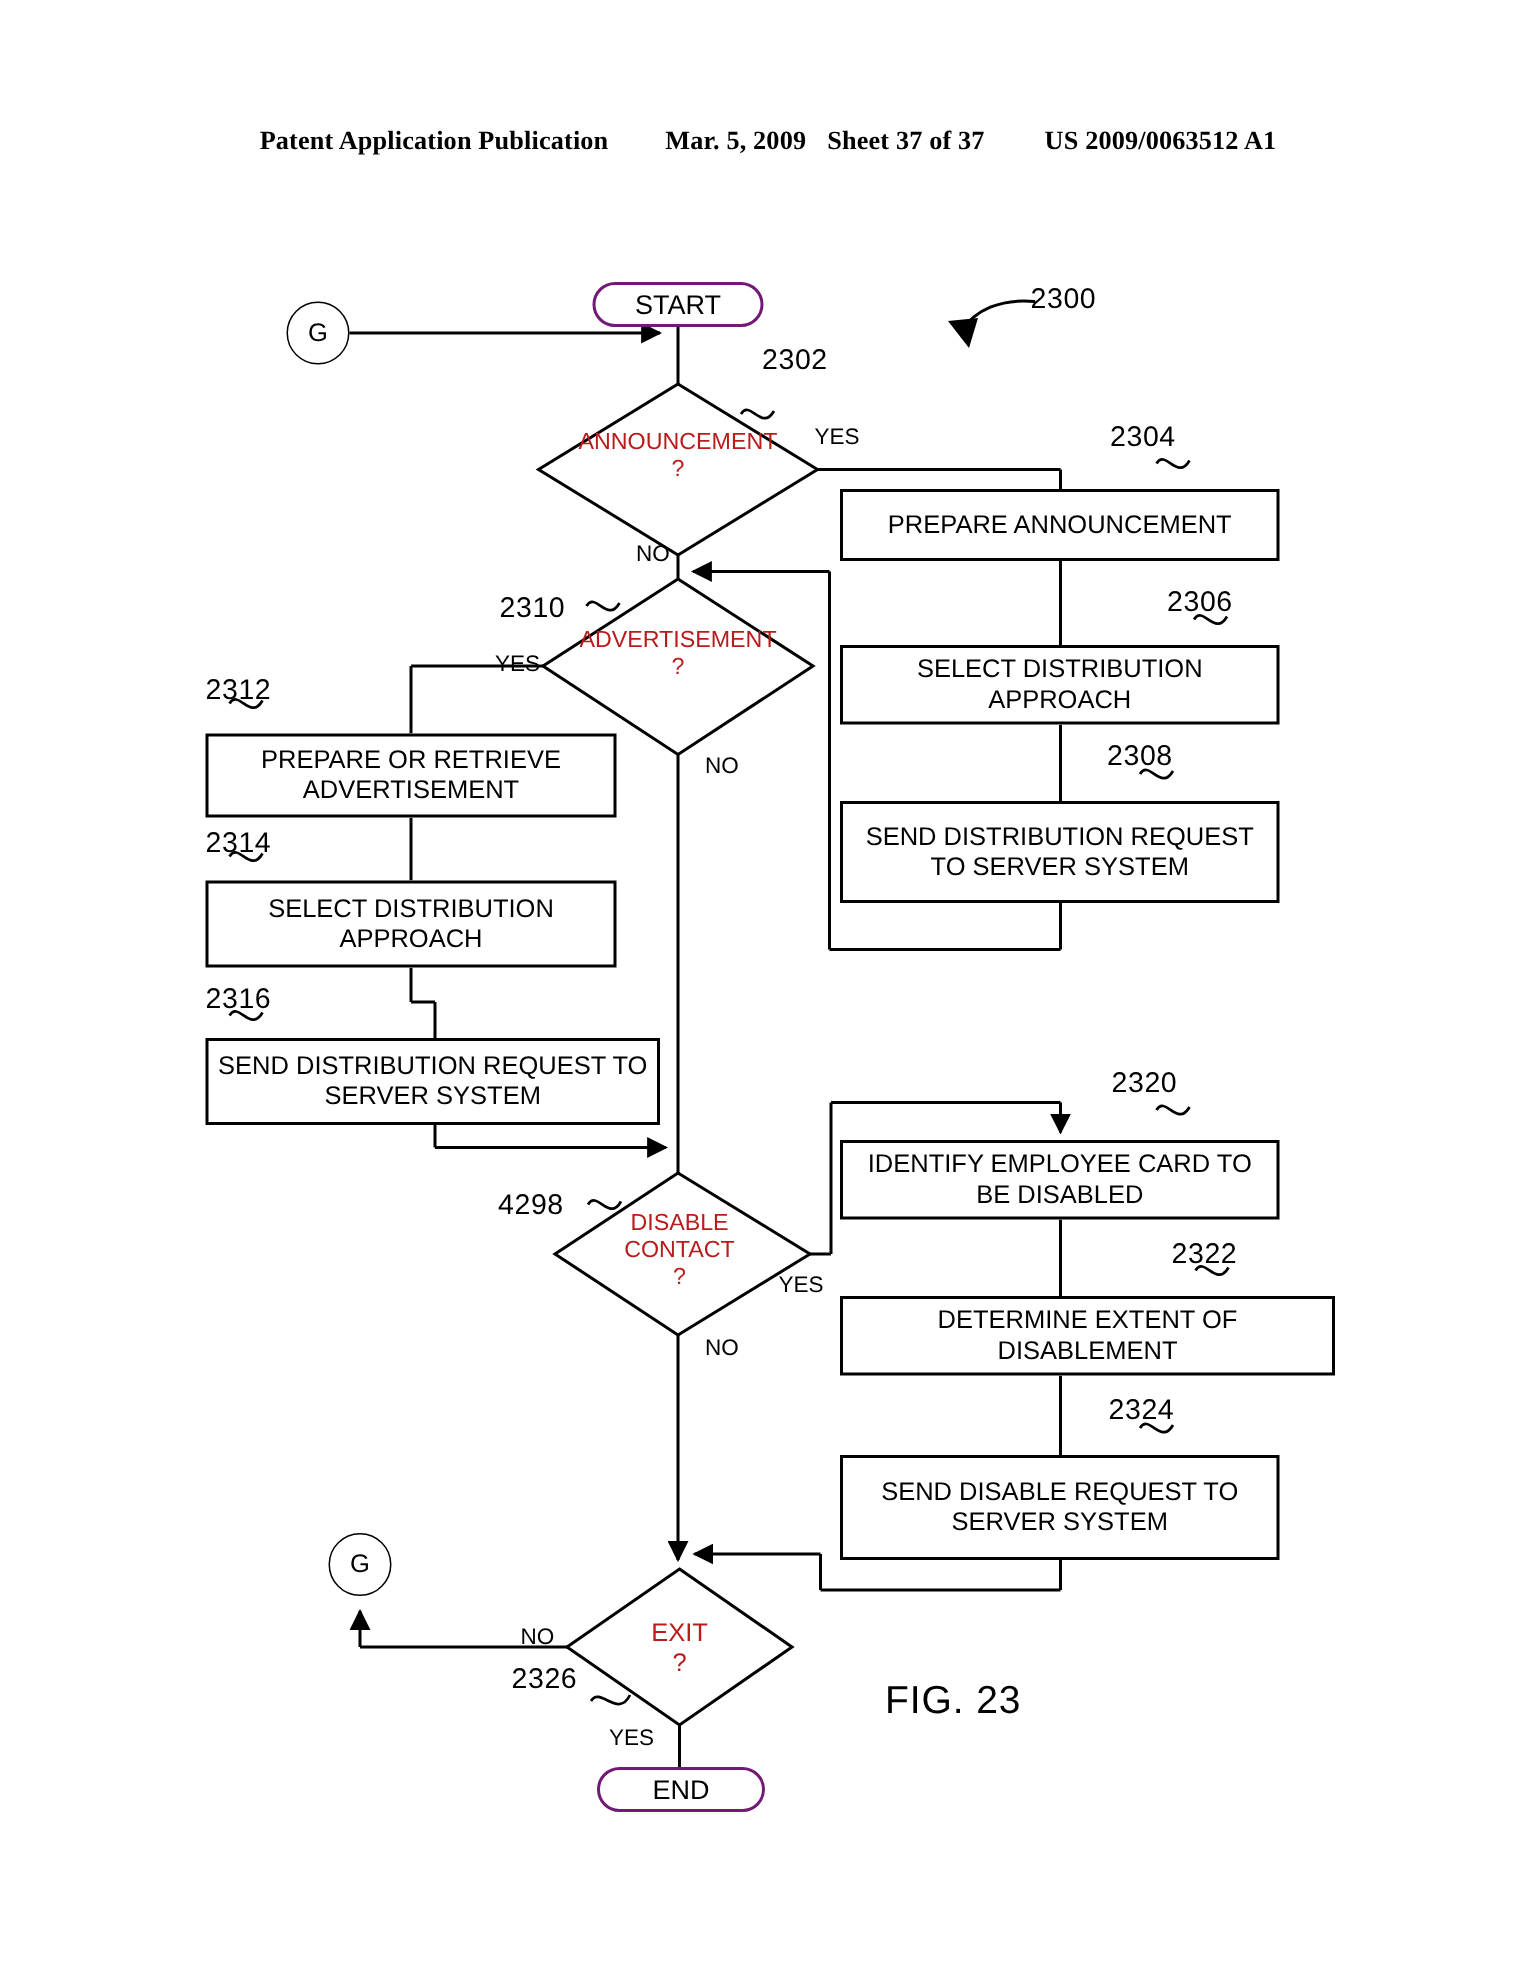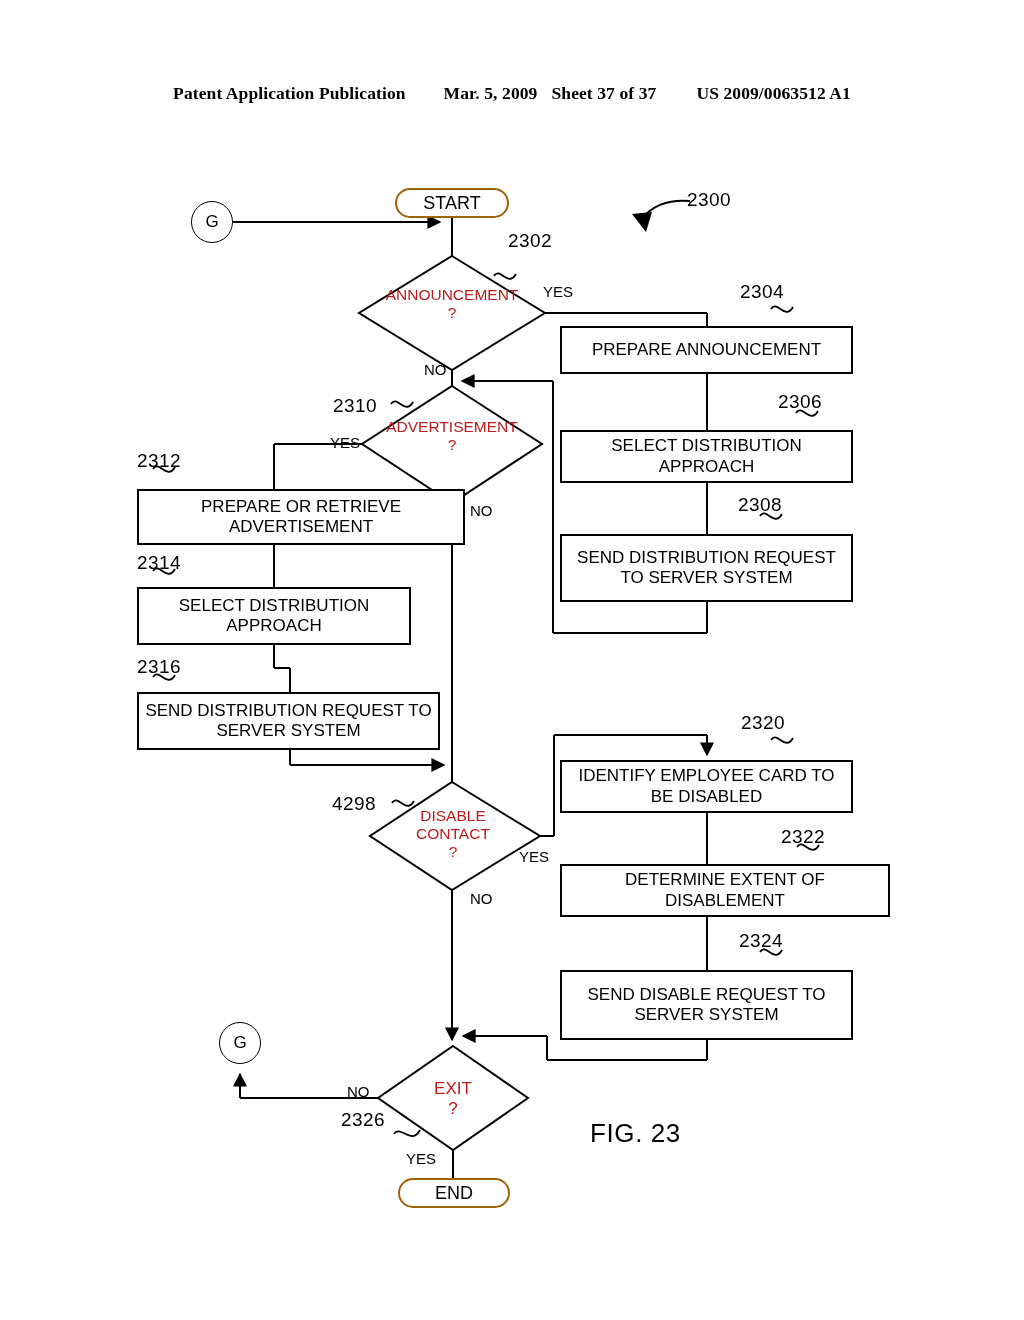--- a/index.html
+++ b/index.html
@@ -53,21 +53,21 @@
     justify-content: center;
     text-align: center;
     font-size: 17px;
     line-height: 1.18;
     color: #000;
     box-sizing: border-box;
     padding: 2px 4px;
   }
   .term {
     position: absolute;
-    border: 2px solid #a16207;
+    border: 2px solid #701a75;
     border-radius: 999px;
     background: #fff;
     display: flex;
     align-items: center;
     justify-content: center;
     font-size: 18px;
     color: #000;
     box-sizing: border-box;
   }
   .conn {
@@ -247,21 +247,21 @@
   <div class="nodebox" style="left:560px; top:326px; width:293px; height:48px;">
     <span>PREPARE ANNOUNCEMENT</span>
   </div>
   <div class="nodebox" style="left:560px; top:430px; width:293px; height:53px;">
     <span>SELECT DISTRIBUTION APPROACH</span>
   </div>
   <div class="nodebox" style="left:560px; top:534px; width:293px; height:68px;">
     <span>SEND DISTRIBUTION REQUEST TO SERVER SYSTEM</span>
   </div>
 
-  <div class="nodebox" style="left:137px; top:489px; width:328px; height:56px;">
+  <div class="nodebox" style="left:137px; top:489px; width:274px; height:56px;">
     <span>PREPARE OR RETRIEVE ADVERTISEMENT</span>
   </div>
   <div class="nodebox" style="left:137px; top:587px; width:274px; height:58px;">
     <span>SELECT DISTRIBUTION APPROACH</span>
   </div>
   <div class="nodebox" style="left:137px; top:692px; width:303px; height:58px;">
     <span>SEND DISTRIBUTION REQUEST TO SERVER SYSTEM</span>
   </div>
 
   <div class="nodebox" style="left:560px; top:760px; width:293px; height:53px;">

